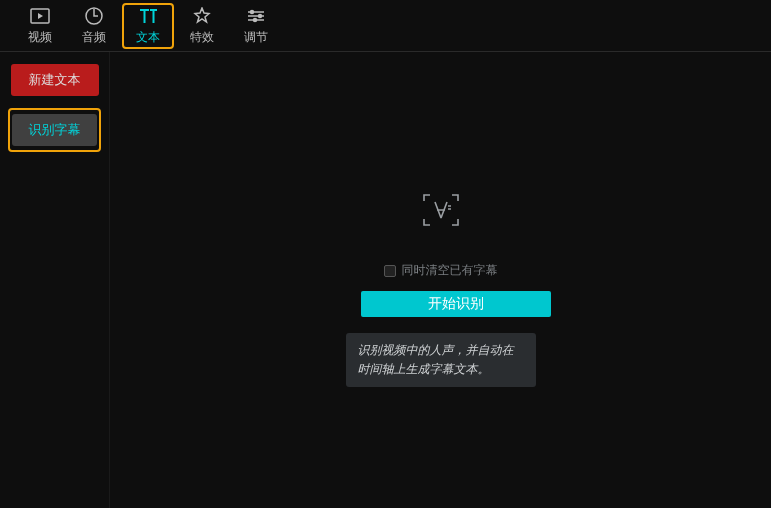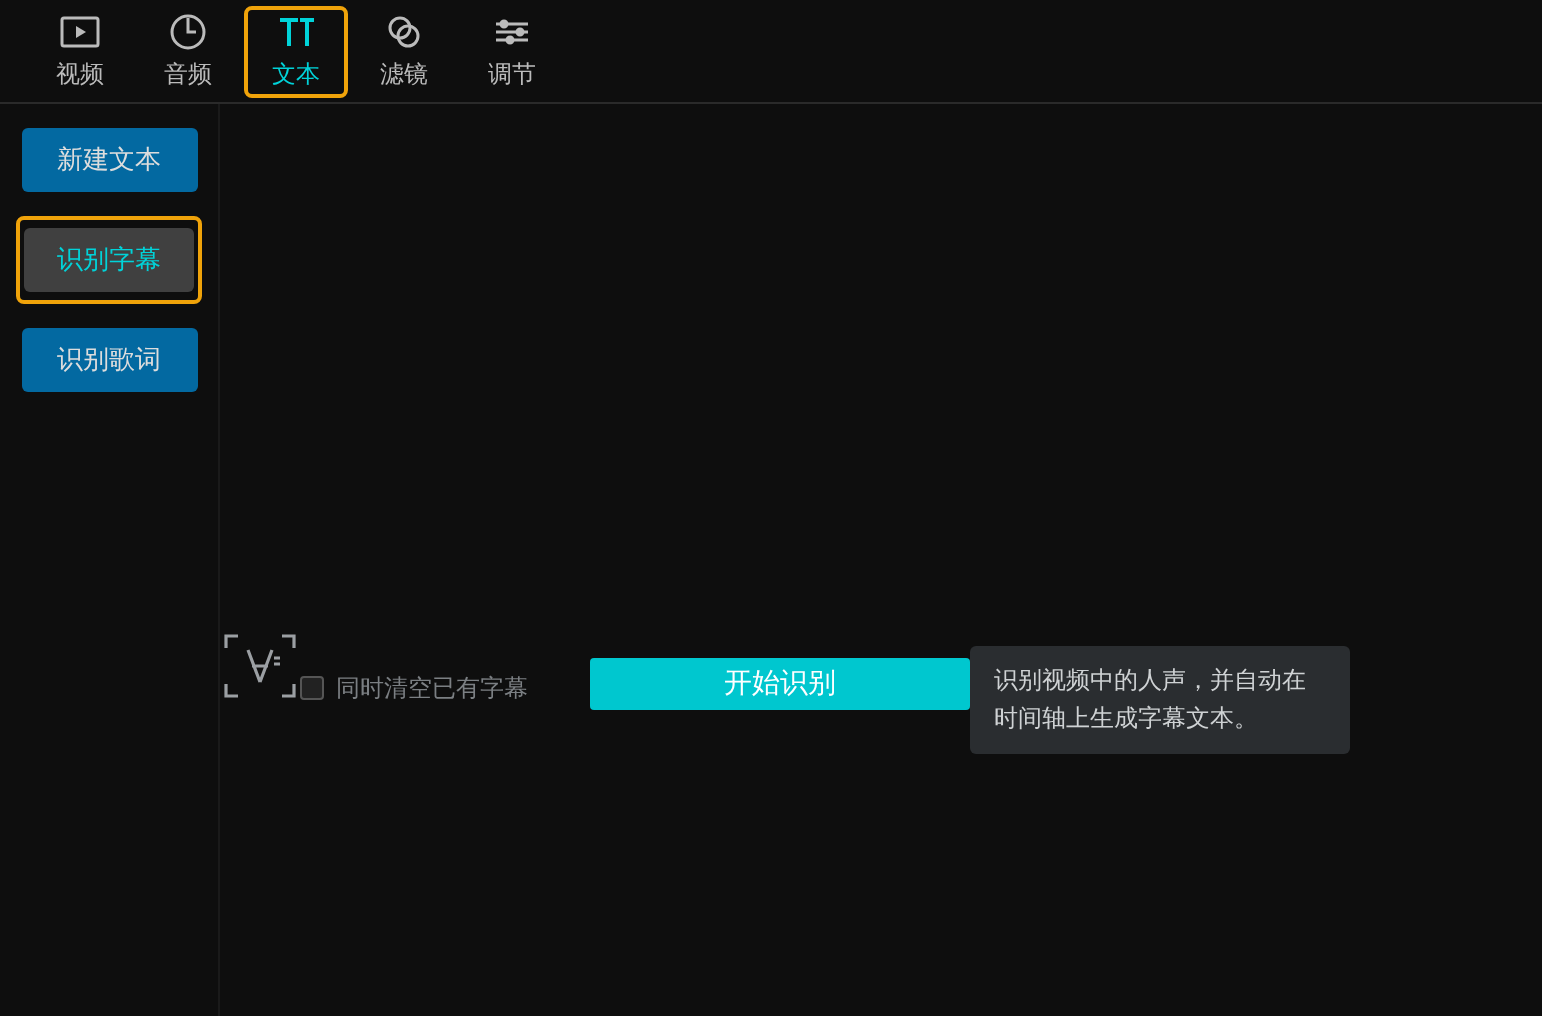--- a/index.html
+++ b/index.html
@@ -46,21 +46,21 @@
   }
   .sidebar {
     width: 110px;
     padding: 12px 8px;
     display: flex;
     flex-direction: column;
     gap: 12px;
     border-right: 1px solid #1a1a1a;
   }
   .side-btn {
-    background: #0369a1;
+    background: #b91c1c;
     color: #ddd;
     font-size: 13px;
     border: none;
     border-radius: 3px;
     height: 32px;
     width: 88px;
     cursor: pointer;
     display: flex;
     align-items: center;
     justify-content: center;
@@ -73,20 +73,21 @@
   .side-hl-wrap {
     border: 2px solid #f0a30a;
     border-radius: 4px;
     padding: 4px 2px;
     display: flex;
     justify-content: center;
   }
   .main {
     flex: 1;
     display: flex;
+    flex-direction: column;
     align-items: center;
     padding-top: 140px;
   }
   .caption-icon {
     width: 40px; height: 36px;
     color: #9b9fa3;
     margin-bottom: 34px;
   }
   .check-row {
     display: flex;
@@ -116,20 +117,21 @@
   }
   .hint-box {
     background: #2a2d30;
     color: #cfd2d4;
     font-size: 12px;
     line-height: 1.6;
     padding: 8px 12px;
     width: 190px;
     border-radius: 3px;
     text-align: left;
+    font-style: italic;
   }
   svg { display: block; }
 </style>
 </head>
 <body>
 
 <div class="topnav">
   <div class="nav-item">
     <span class="icon">
       <svg width="20" height="16" viewBox="0 0 20 16" fill="none" stroke="currentColor" stroke-width="1.5">
@@ -153,25 +155,24 @@
       <svg width="20" height="18" viewBox="0 0 20 18" fill="currentColor">
           <path d="M2 2 h9 v2 h-3.5 v12 h-2 V4 H2 Z"></path>
           <path d="M12 2 h7 v2 h-2.5 v12 h-2 V4 H12 Z"></path>
         </svg>
     </span>
     <span class="label">文本</span>
   </div>
   <div class="nav-item">
     <span class="icon">
       <svg width="18" height="18" viewBox="0 0 18 18" fill="none" stroke="currentColor" stroke-width="1.5">
-          <circle cx="7" cy="7" r="5"></circle>
-          <circle cx="11" cy="11" r="5"></circle>
-        </svg>
-    </span>
-    <span class="label">滤镜</span>
+          <path d="M9 1 l2 5 5 .5 -4 3.5 1.5 5 L9 12 4.5 15 6 10 2 6.5 7 6 Z"></path>
+        </svg>
+    </span>
+    <span class="label">特效</span>
   </div>
   <div class="nav-item">
     <span class="icon">
       <svg width="20" height="16" viewBox="0 0 20 16" fill="none" stroke="currentColor" stroke-width="1.5">
           <path d="M2 4 h16 M2 8 h16 M2 12 h16"></path>
           <circle cx="6" cy="4" r="1.5" fill="currentColor"></circle>
           <circle cx="14" cy="8" r="1.5" fill="currentColor"></circle>
           <circle cx="9" cy="12" r="1.5" fill="currentColor"></circle>
         </svg>
     </span>
@@ -182,23 +183,20 @@
 <div class="body-row">
   <div class="sidebar">
     <button class="side-btn">
       <span>新建文本</span>
     </button>
     <div class="side-hl-wrap">
       <button class="side-btn active">
         <span>识别字幕</span>
       </button>
     </div>
-    <button class="side-btn">
-      <span>识别歌词</span>
-    </button>
   </div>
 
   <div class="main">
     <div class="caption-icon">
       <svg width="40" height="36" viewBox="0 0 40 36" fill="none" stroke="currentColor" stroke-width="1.6">
         <path d="M3 9 V3 H9 M31 3 H37 V9 M37 27 V33 H31 M9 33 H3 V27"></path>
         <path d="M14 10 L20 26 M26 10 L20 26 M16 18 h8"></path>
         <path d="M27 14 h3 M27 17 h3"></path>
       </svg>
     </div>

